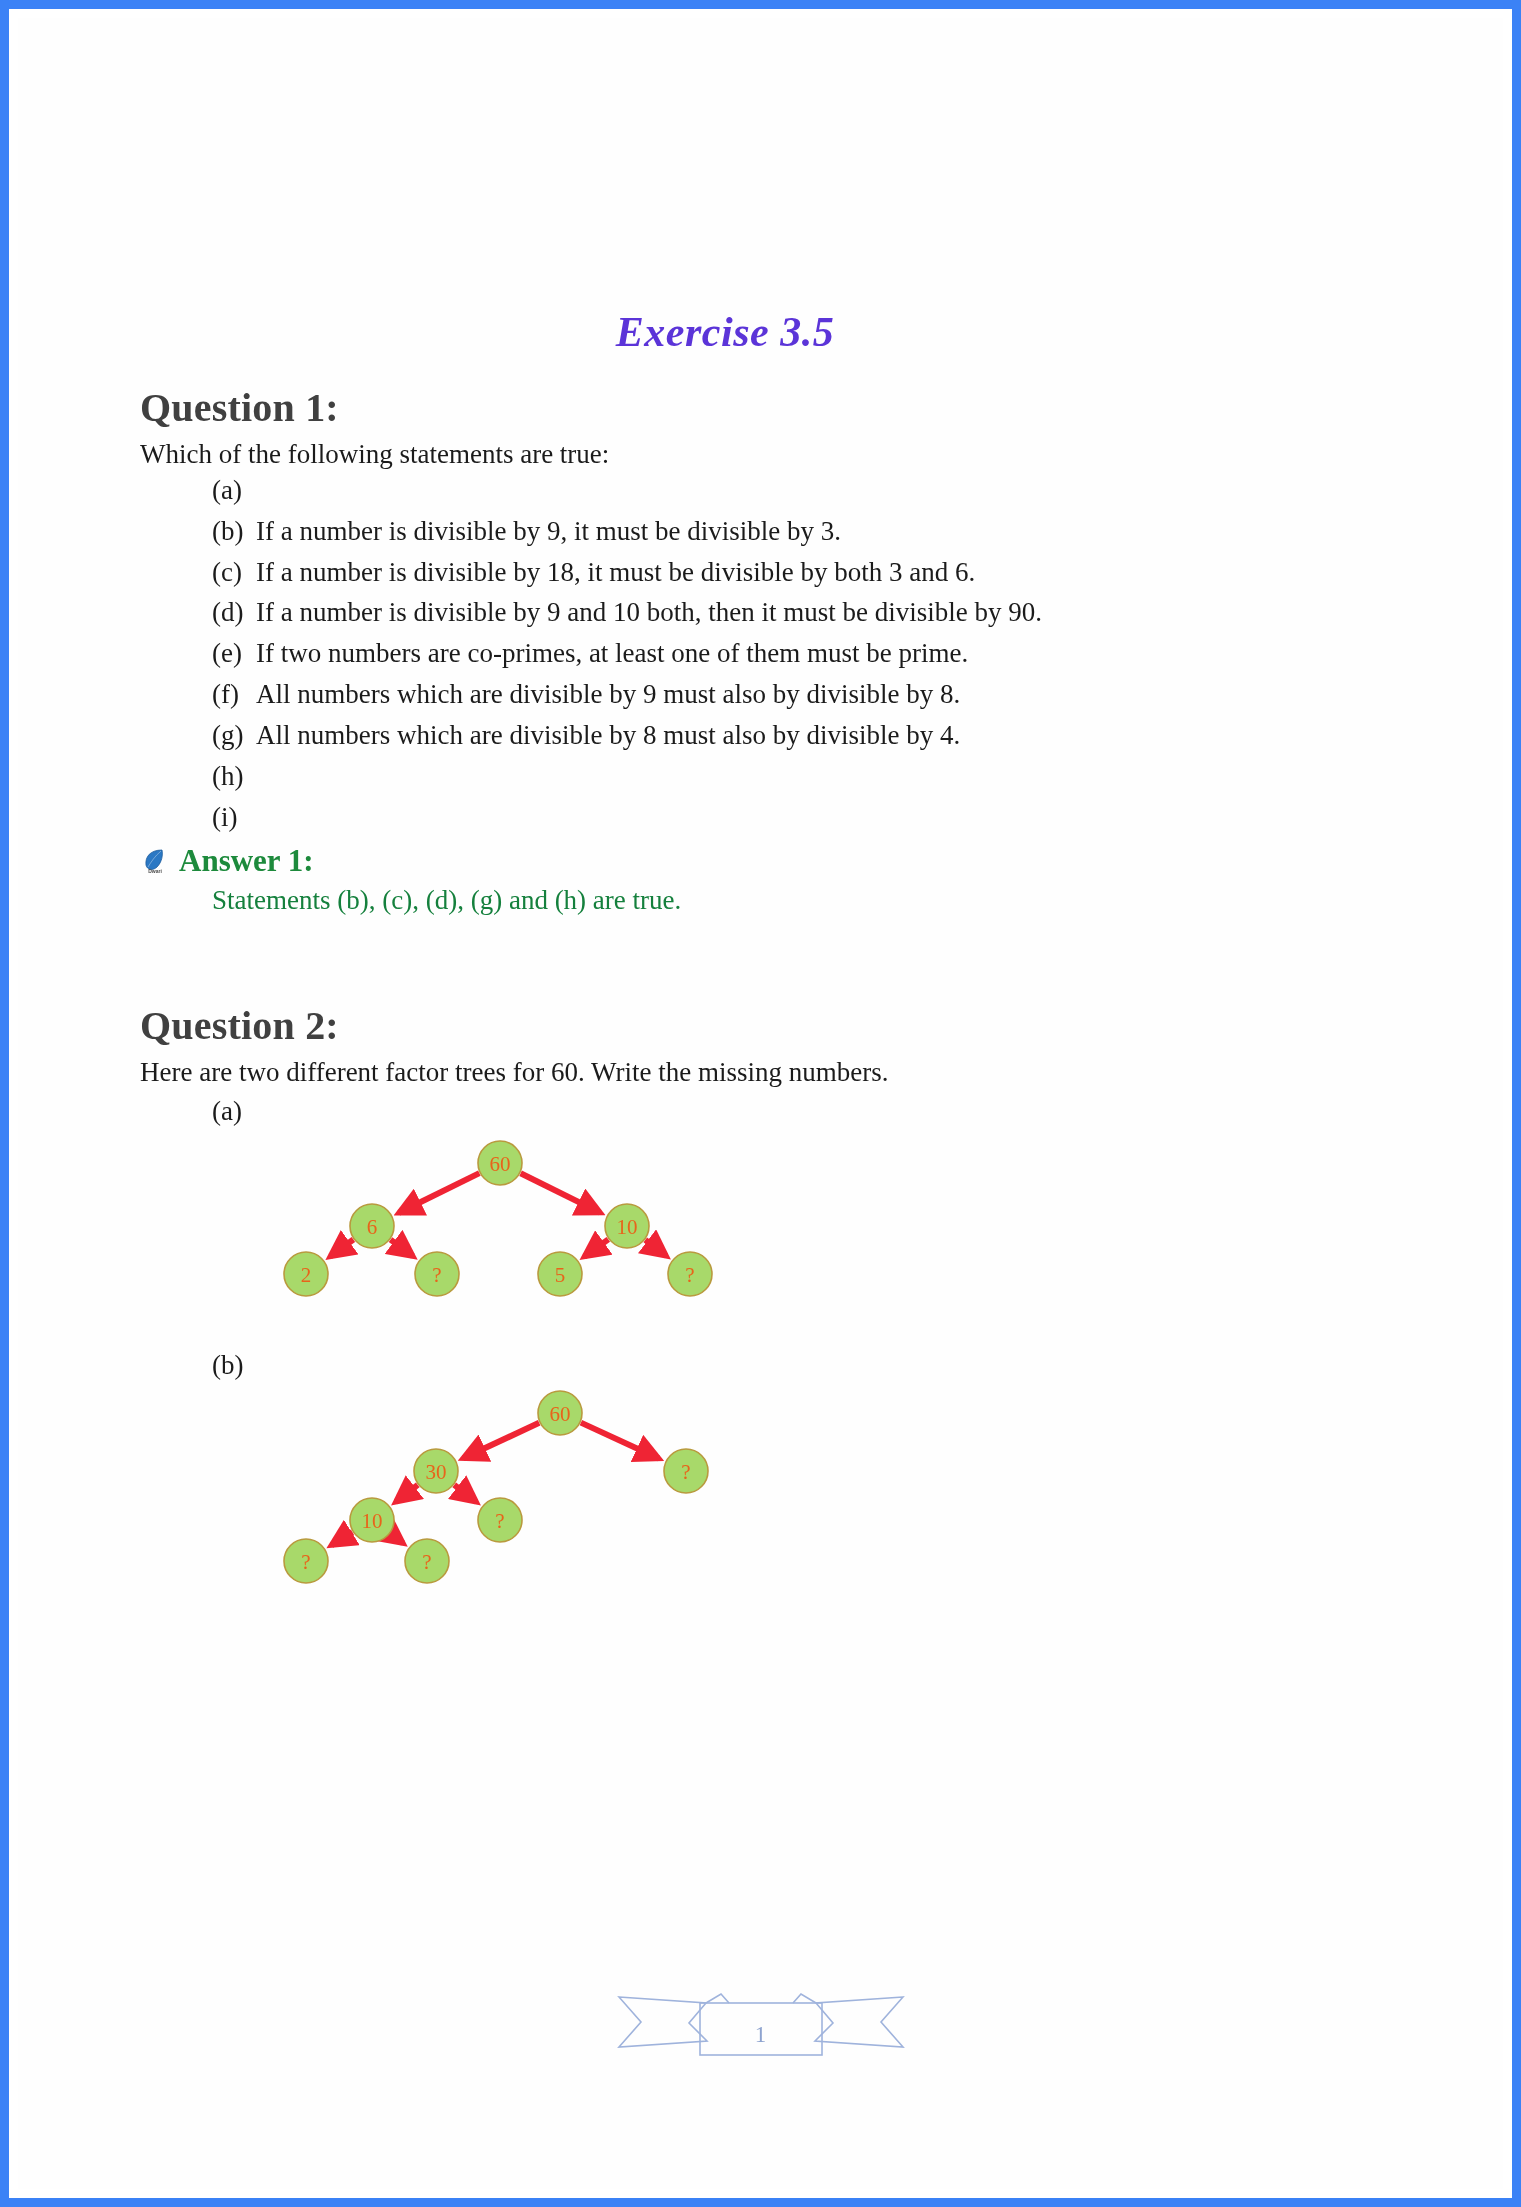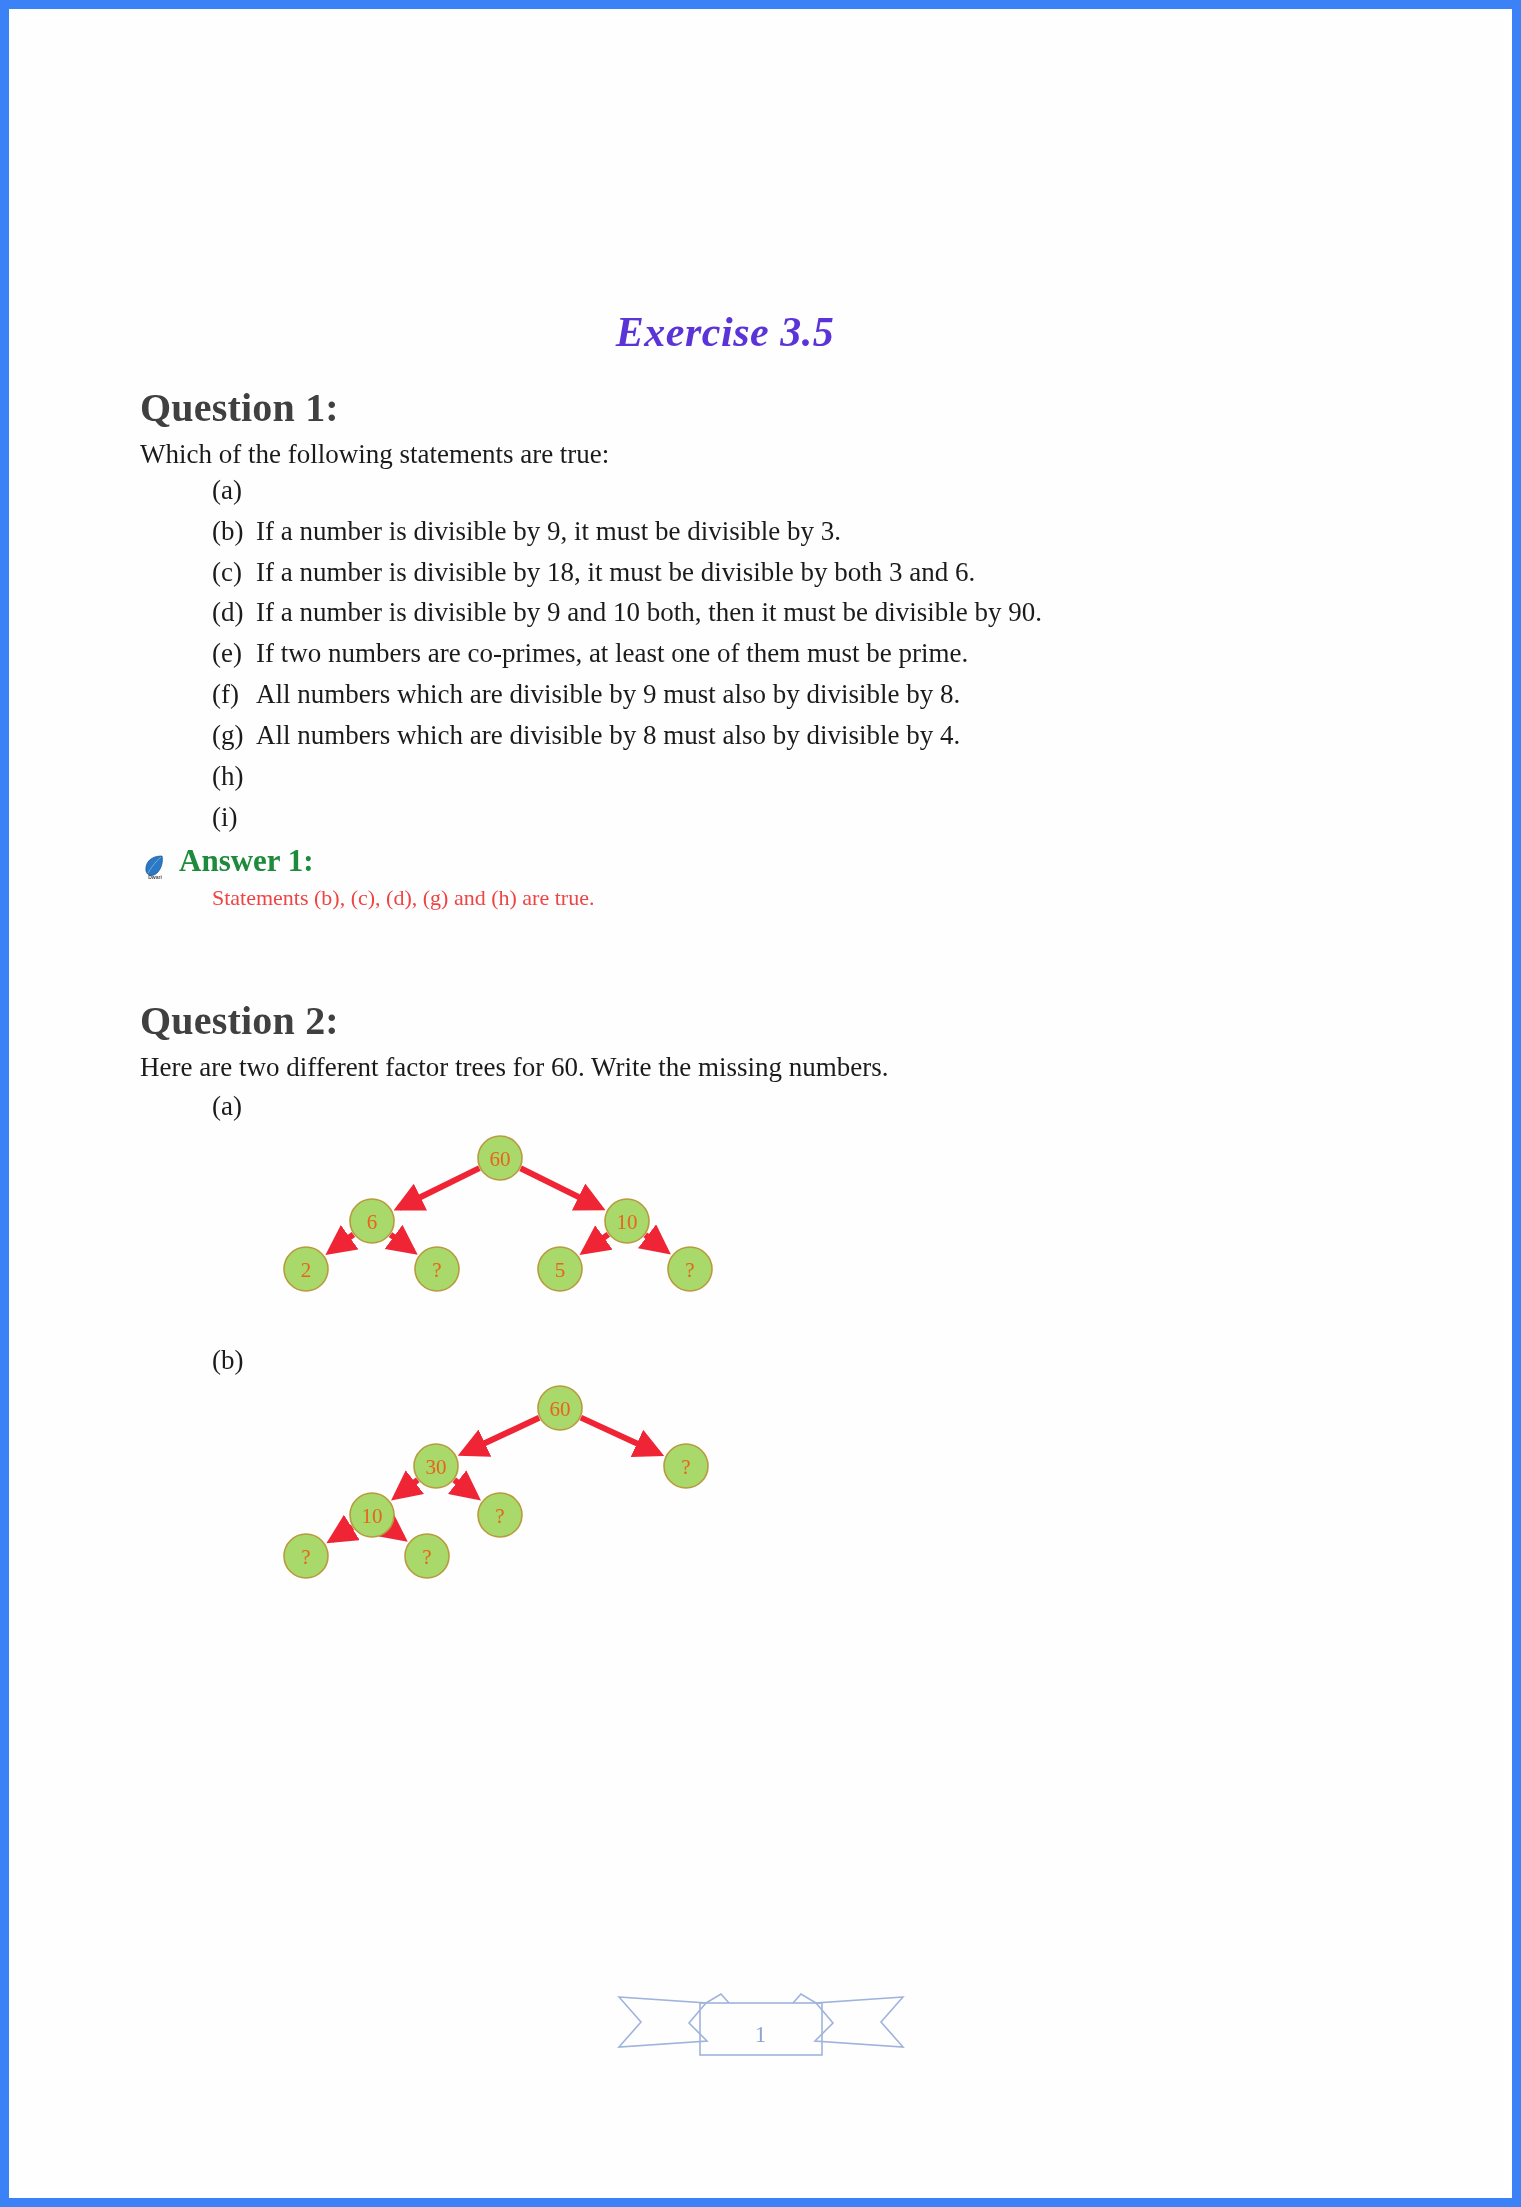--- a/index.html
+++ b/index.html
@@ -53,21 +53,21 @@
     margin: 0 0 6px 0;
     letter-spacing: 0.2px;
   }
 
   .a-heading {
     color: #1d8a3c;
     font-weight: bold;
     font-size: 31px;
     margin: 0 0 6px 0;
     display: flex;
-    align-items: flex-end;
+    align-items: flex-start;
     gap: 9px;
   }
 
   .body-line {
     font-size: 27px;
     color: #1b1b1b;
     margin: 8px 0 4px 0;
     line-height: 1.18;
   }
 
@@ -89,22 +89,22 @@
     flex: 0 0 44px;
   }
   .stmt-text {
     flex: 1 1 auto;
     text-align: justify;
     max-width: 1120px;
   }
   .stmt-text.nojust { text-align: left; }
 
   .answer-text {
-    font-size: 22px;
-    color: #ef4444;
+    font-size: 27px;
+    color: #15803d;
     padding-left: 72px;
     margin: 4px 0 0 0;
   }
 
   .spacer-lg { height: 86px; }
   .spacer-md { height: 30px; }
 
   .sublabel {
     font-size: 27px;
     color: #1b1b1b;

